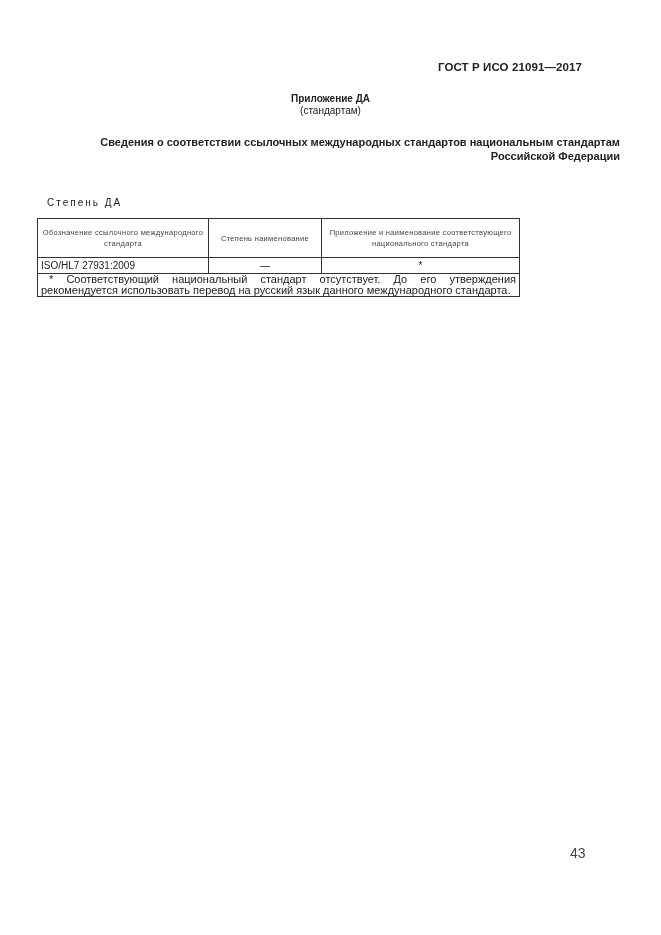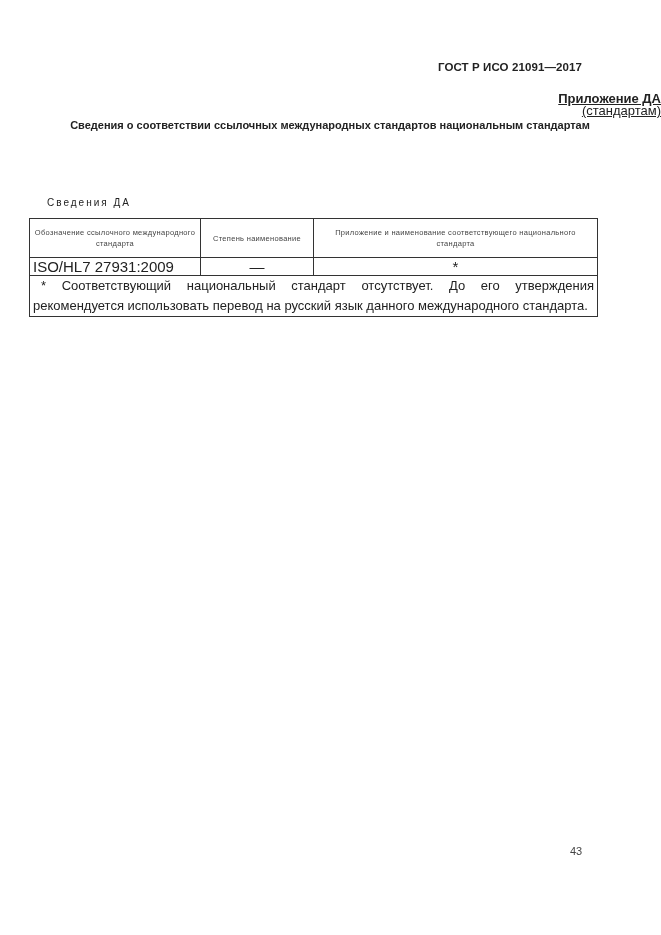--- a/index.html
+++ b/index.html
@@ -1,46 +1,47 @@
 <!DOCTYPE html>
 <html><head>
 <meta charset="utf-8">
 <style>
   html, body { margin:0; padding:0; background:#ffffff; }
   body { width:661px; height:935px; position:relative; overflow:hidden;
          font-family:"Liberation Sans", sans-serif; color:#222; }
   .abs { position:absolute; }
   .doc-code { right:79px; top:61px; font-size:11.5px; font-weight:bold; letter-spacing:0.1px;text-align:center; }
-  .appendix { left:0; width:661px; text-align:right; top:93px; font-size:13px; font-weight:bold; line-height:12px;text-decoration:underline; }
+  .appendix { left:0; width:661px; text-align:center; top:93px; font-size:10px; font-weight:bold; line-height:12px; }
   .appendix .sub { font-weight:normal; }
-  .section-title { left:40px; width:580px; text-align:center; top:118px; font-size:11px; font-weight:bold; line-height:14px; }
+  .section-title { left:40px; width:580px; text-align:right; top:135px; font-size:11px; font-weight:bold; line-height:14px; }
   .table-label { left:47px; top:197px; font-size:10px; letter-spacing:2px; }
-  table.t { position:absolute; left:29px; top:218px; width:569px; border-collapse:collapse; font-size:8px; }
+  table.t { position:absolute; left:37px; top:218px; width:483px; border-collapse:collapse; font-size:8px; }
   table.t td { border:1px solid #333; padding:0 3px; }
   .hdr td { height:38px; text-align:center; color:#444; font-size:7.5px; line-height:11px; letter-spacing:0.3px; }
   .hdr td { border-bottom:3px double #333; }
-  .row td { height:15px; font-size:15px; }
-  .foot td { font-size:13px; line-height:20px; padding:2px 4px 3px 4px; text-align:justify; }
-  .page-num { left:570px; top:845px; font-size:11px; color:#444; }
+  .row td { height:15px; font-size:10px; }
+  .foot td { font-size:11px; line-height:11px; padding:2px 4px 3px 4px; text-align:justify; }
+  .page-num { left:570px; top:845px; font-size:14px; color:#444; }
 </style>
 </head>
 <body>
 
 <div class="abs doc-code">ГОСТ Р ИСО 21091—2017</div>
 
 <div class="abs appendix">
   <div>Приложение ДА</div>
   <div class="sub">(стандартам)</div>
 </div>
 
 <div class="abs section-title">
   <div>Сведения о соответствии ссылочных международных стандартов национальным стандартам</div>
+  <div>Российской Федерации</div>
 </div>
 
-<div class="abs table-label">Сведения ДА</div>
+<div class="abs table-label">Степень ДА</div>
 
 <table class="t">
   <tbody>
       <tr class="hdr">
     <td style="width:164px">Обозначение ссылочного международного стандарта</td>
     <td style="width:106px">Степень наименование</td>
     <td>Приложение и наименование соответствующего национального стандарта</td>
   </tr>
   <tr class="row">
     <td>ISO/HL7 27931:2009</td>

